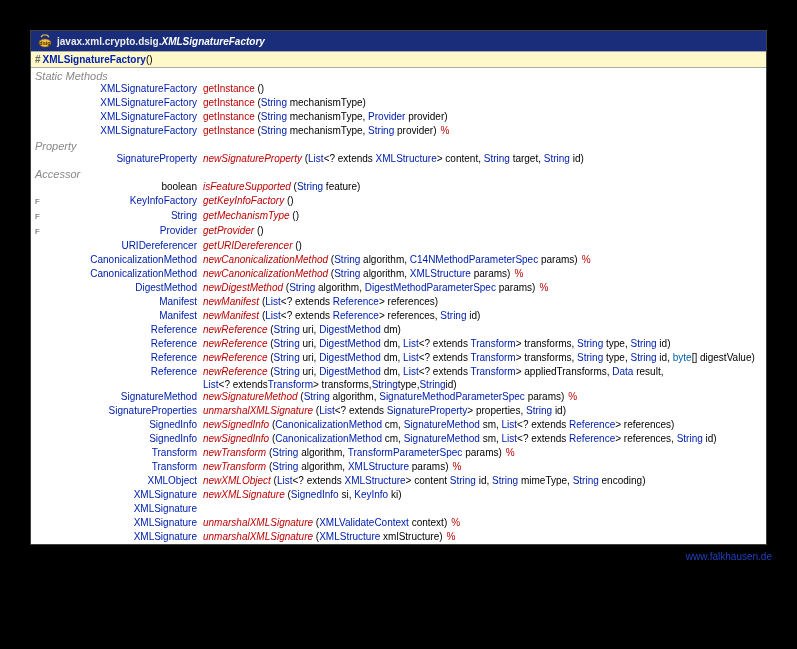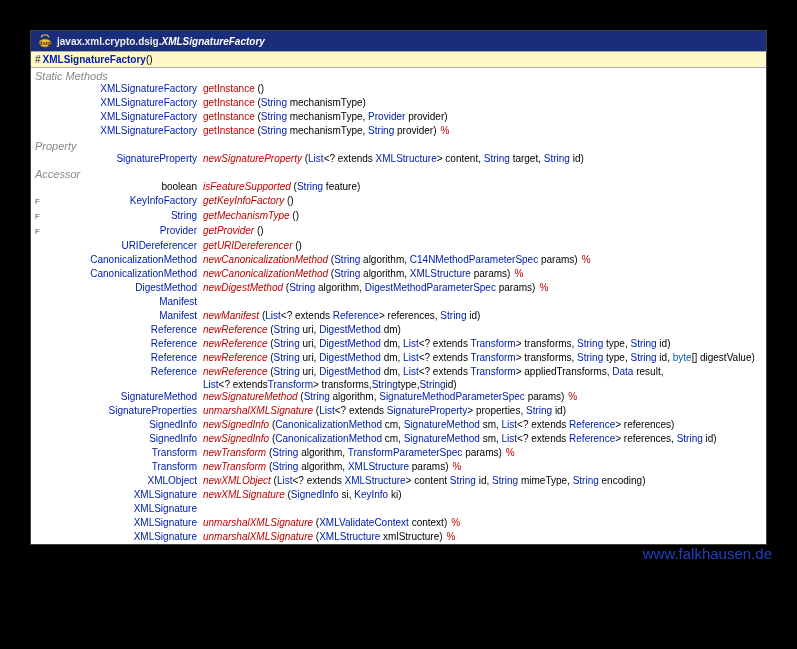--- a/index.html
+++ b/index.html
@@ -89,21 +89,21 @@
   .prim { color: #0060b0; }
   .throws-mark {
     color: #c00000;
     margin-left: 4px;
   }
   .bottom-link {
     position: absolute;
     right: -6px;
     bottom: -18px;
     color: #2040c0;
-    font-size: 15px;
+    font-size: 10px;
   }
   .sig { white-space: nowrap; }
   .continuation {
     display: flex;
     padding-left: 172px;
   }
 </style>
 </head>
 <body>
 
@@ -191,20 +191,21 @@
         <span class="sig"><span class="method-name method-italic">newCanonicalizationMethod</span> (<span class="type-link">String</span> algorithm, <span class="type-link">XMLStructure</span> params)<span class="throws-mark">%</span></span>
       </div>
       <div class="row">
         <span class="flag"></span>
         <span class="ret"><span class="type-link">DigestMethod</span></span>
         <span class="sig"><span class="method-name method-italic">newDigestMethod</span> (<span class="type-link">String</span> algorithm, <span class="type-link">DigestMethodParameterSpec</span> params)<span class="throws-mark">%</span></span>
       </div>
       <div class="row">
         <span class="flag"></span>
         <span class="ret"><span class="type-link">Manifest</span></span>
+        <span class="sig"><span class="method-name method-italic">newManifest</span> (<span class="type-link">List</span>&lt;? extends <span class="type-link">Reference</span>&gt; references)</span>
       </div>
       <div class="row">
         <span class="flag"></span>
         <span class="ret"><span class="type-link">Manifest</span></span>
         <span class="sig"><span class="method-name method-italic">newManifest</span> (<span class="type-link">List</span>&lt;? extends <span class="type-link">Reference</span>&gt; references, <span class="type-link">String</span> id)</span>
       </div>
       <div class="row">
         <span class="flag"></span>
         <span class="ret"><span class="type-link">Reference</span></span>
         <span class="sig"><span class="method-name method-italic">newReference</span> (<span class="type-link">String</span> uri, <span class="type-link">DigestMethod</span> dm)</span>

